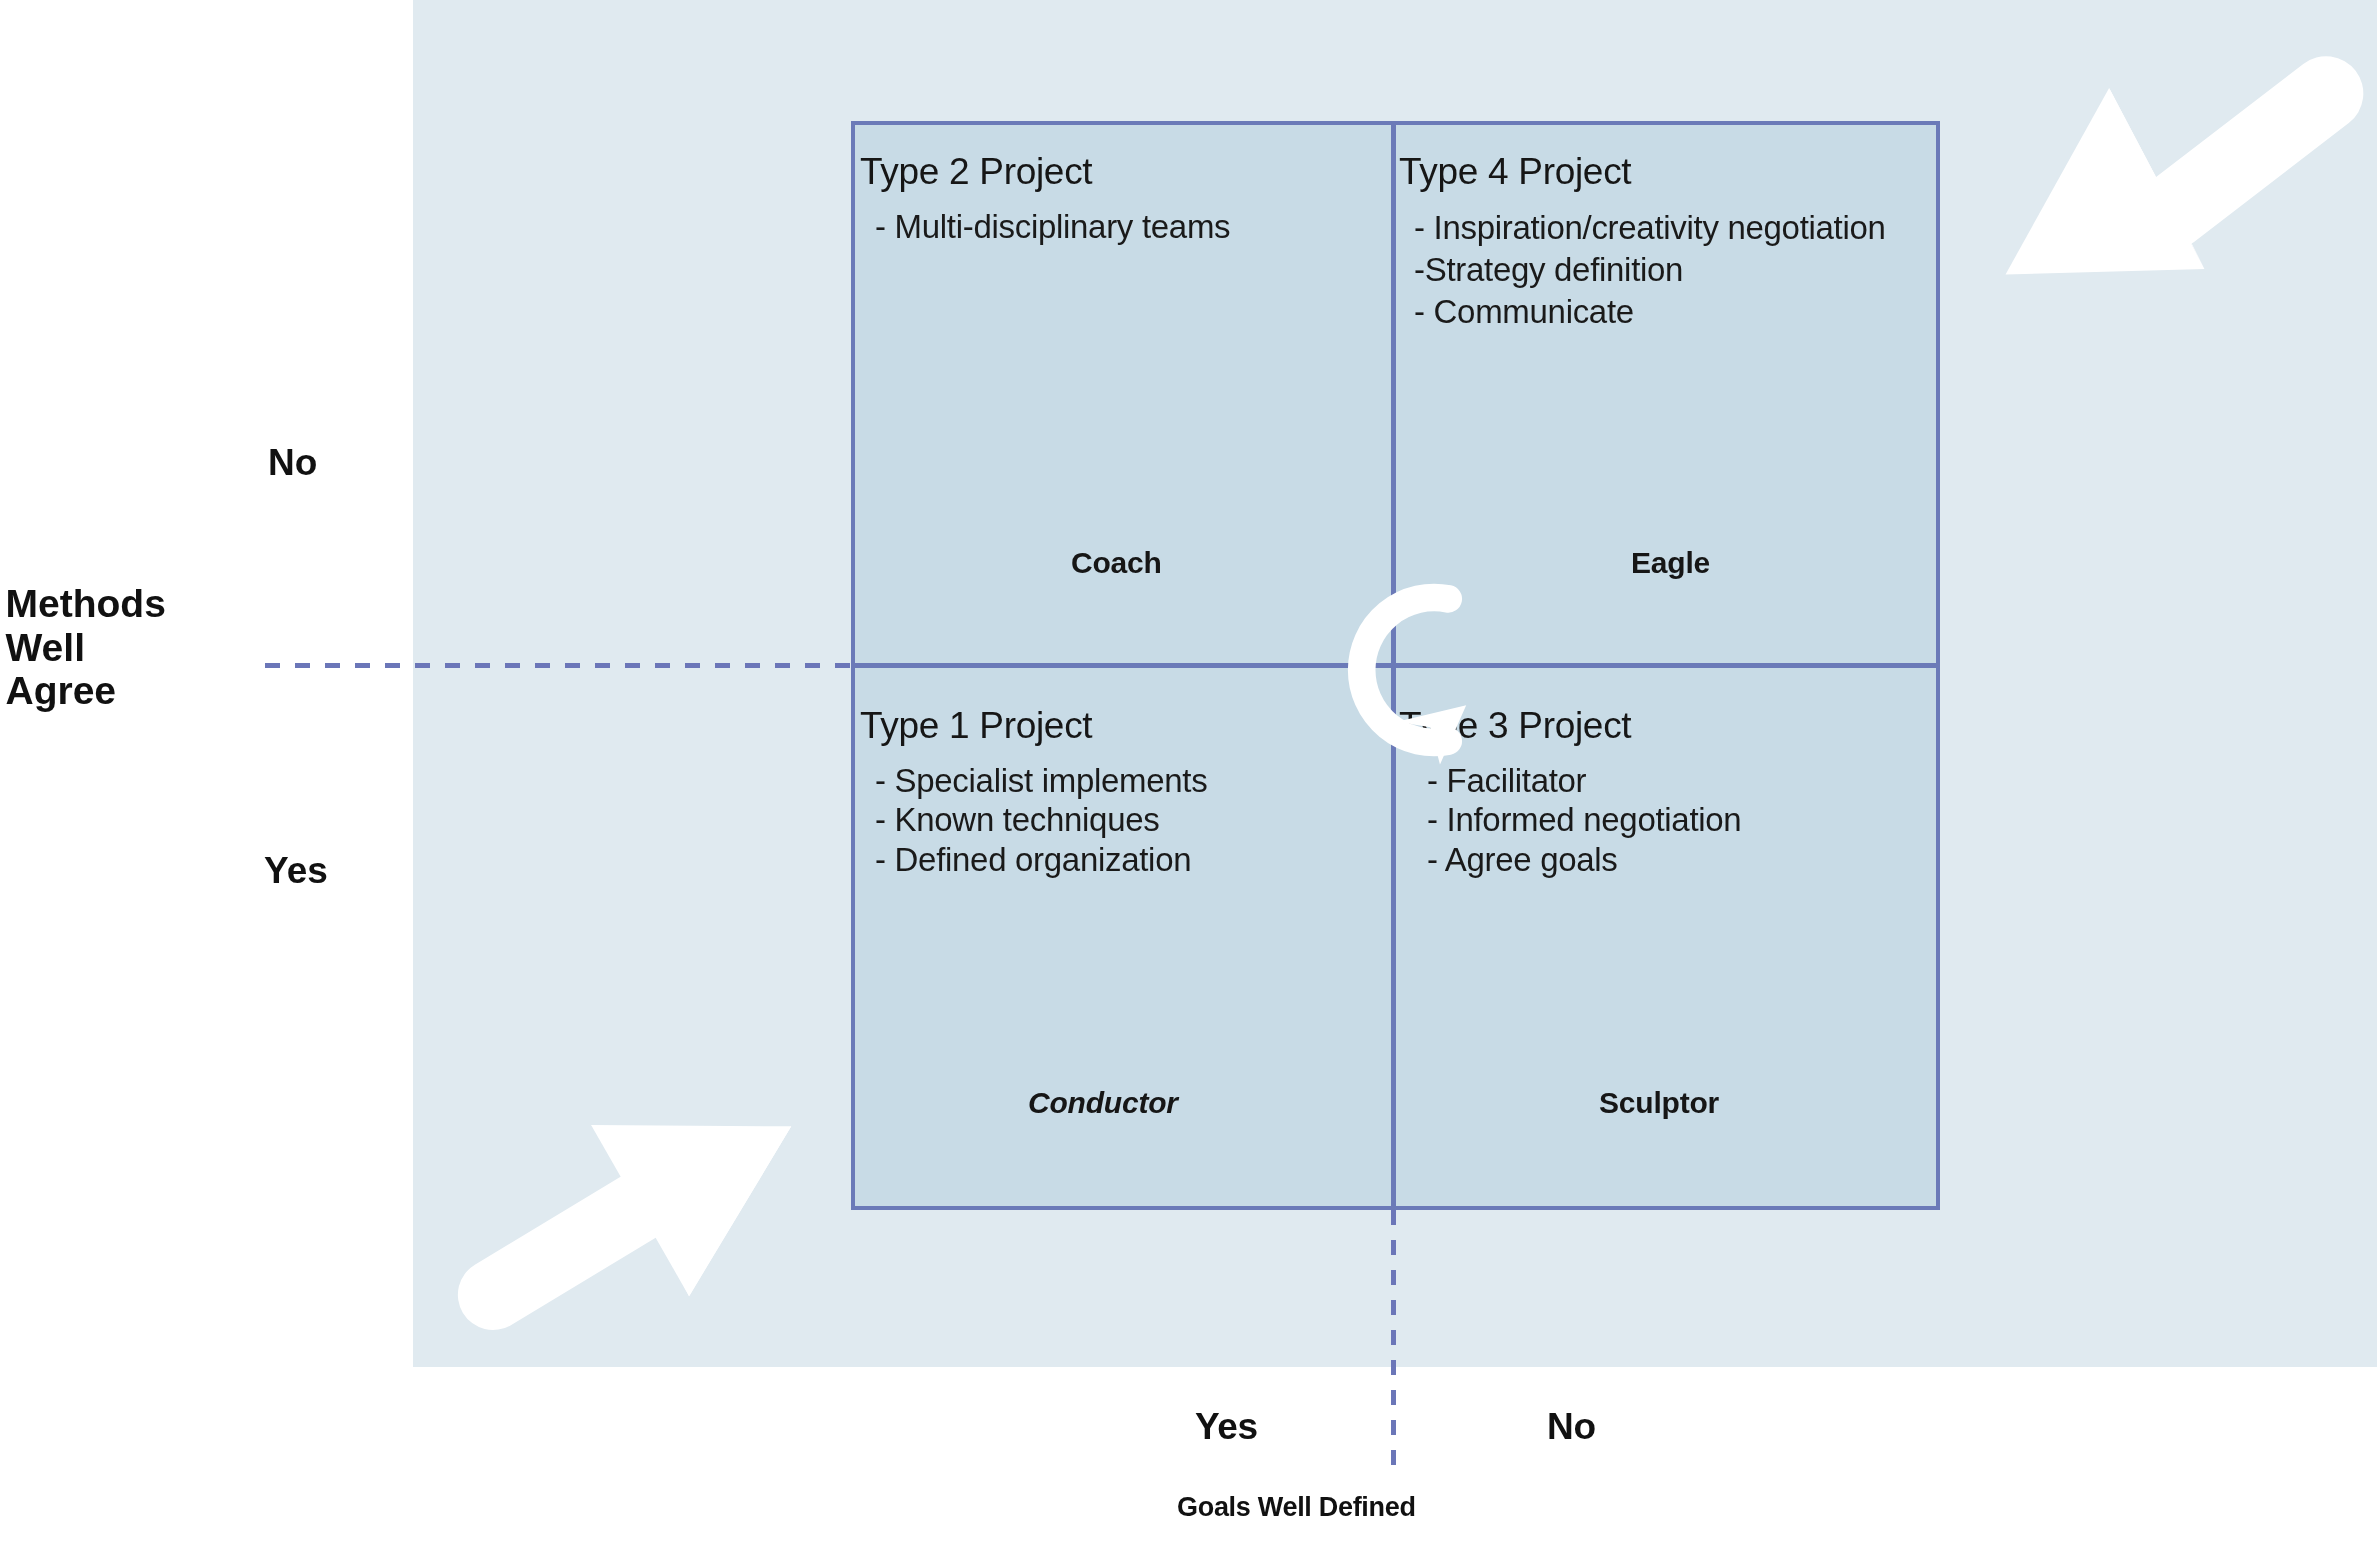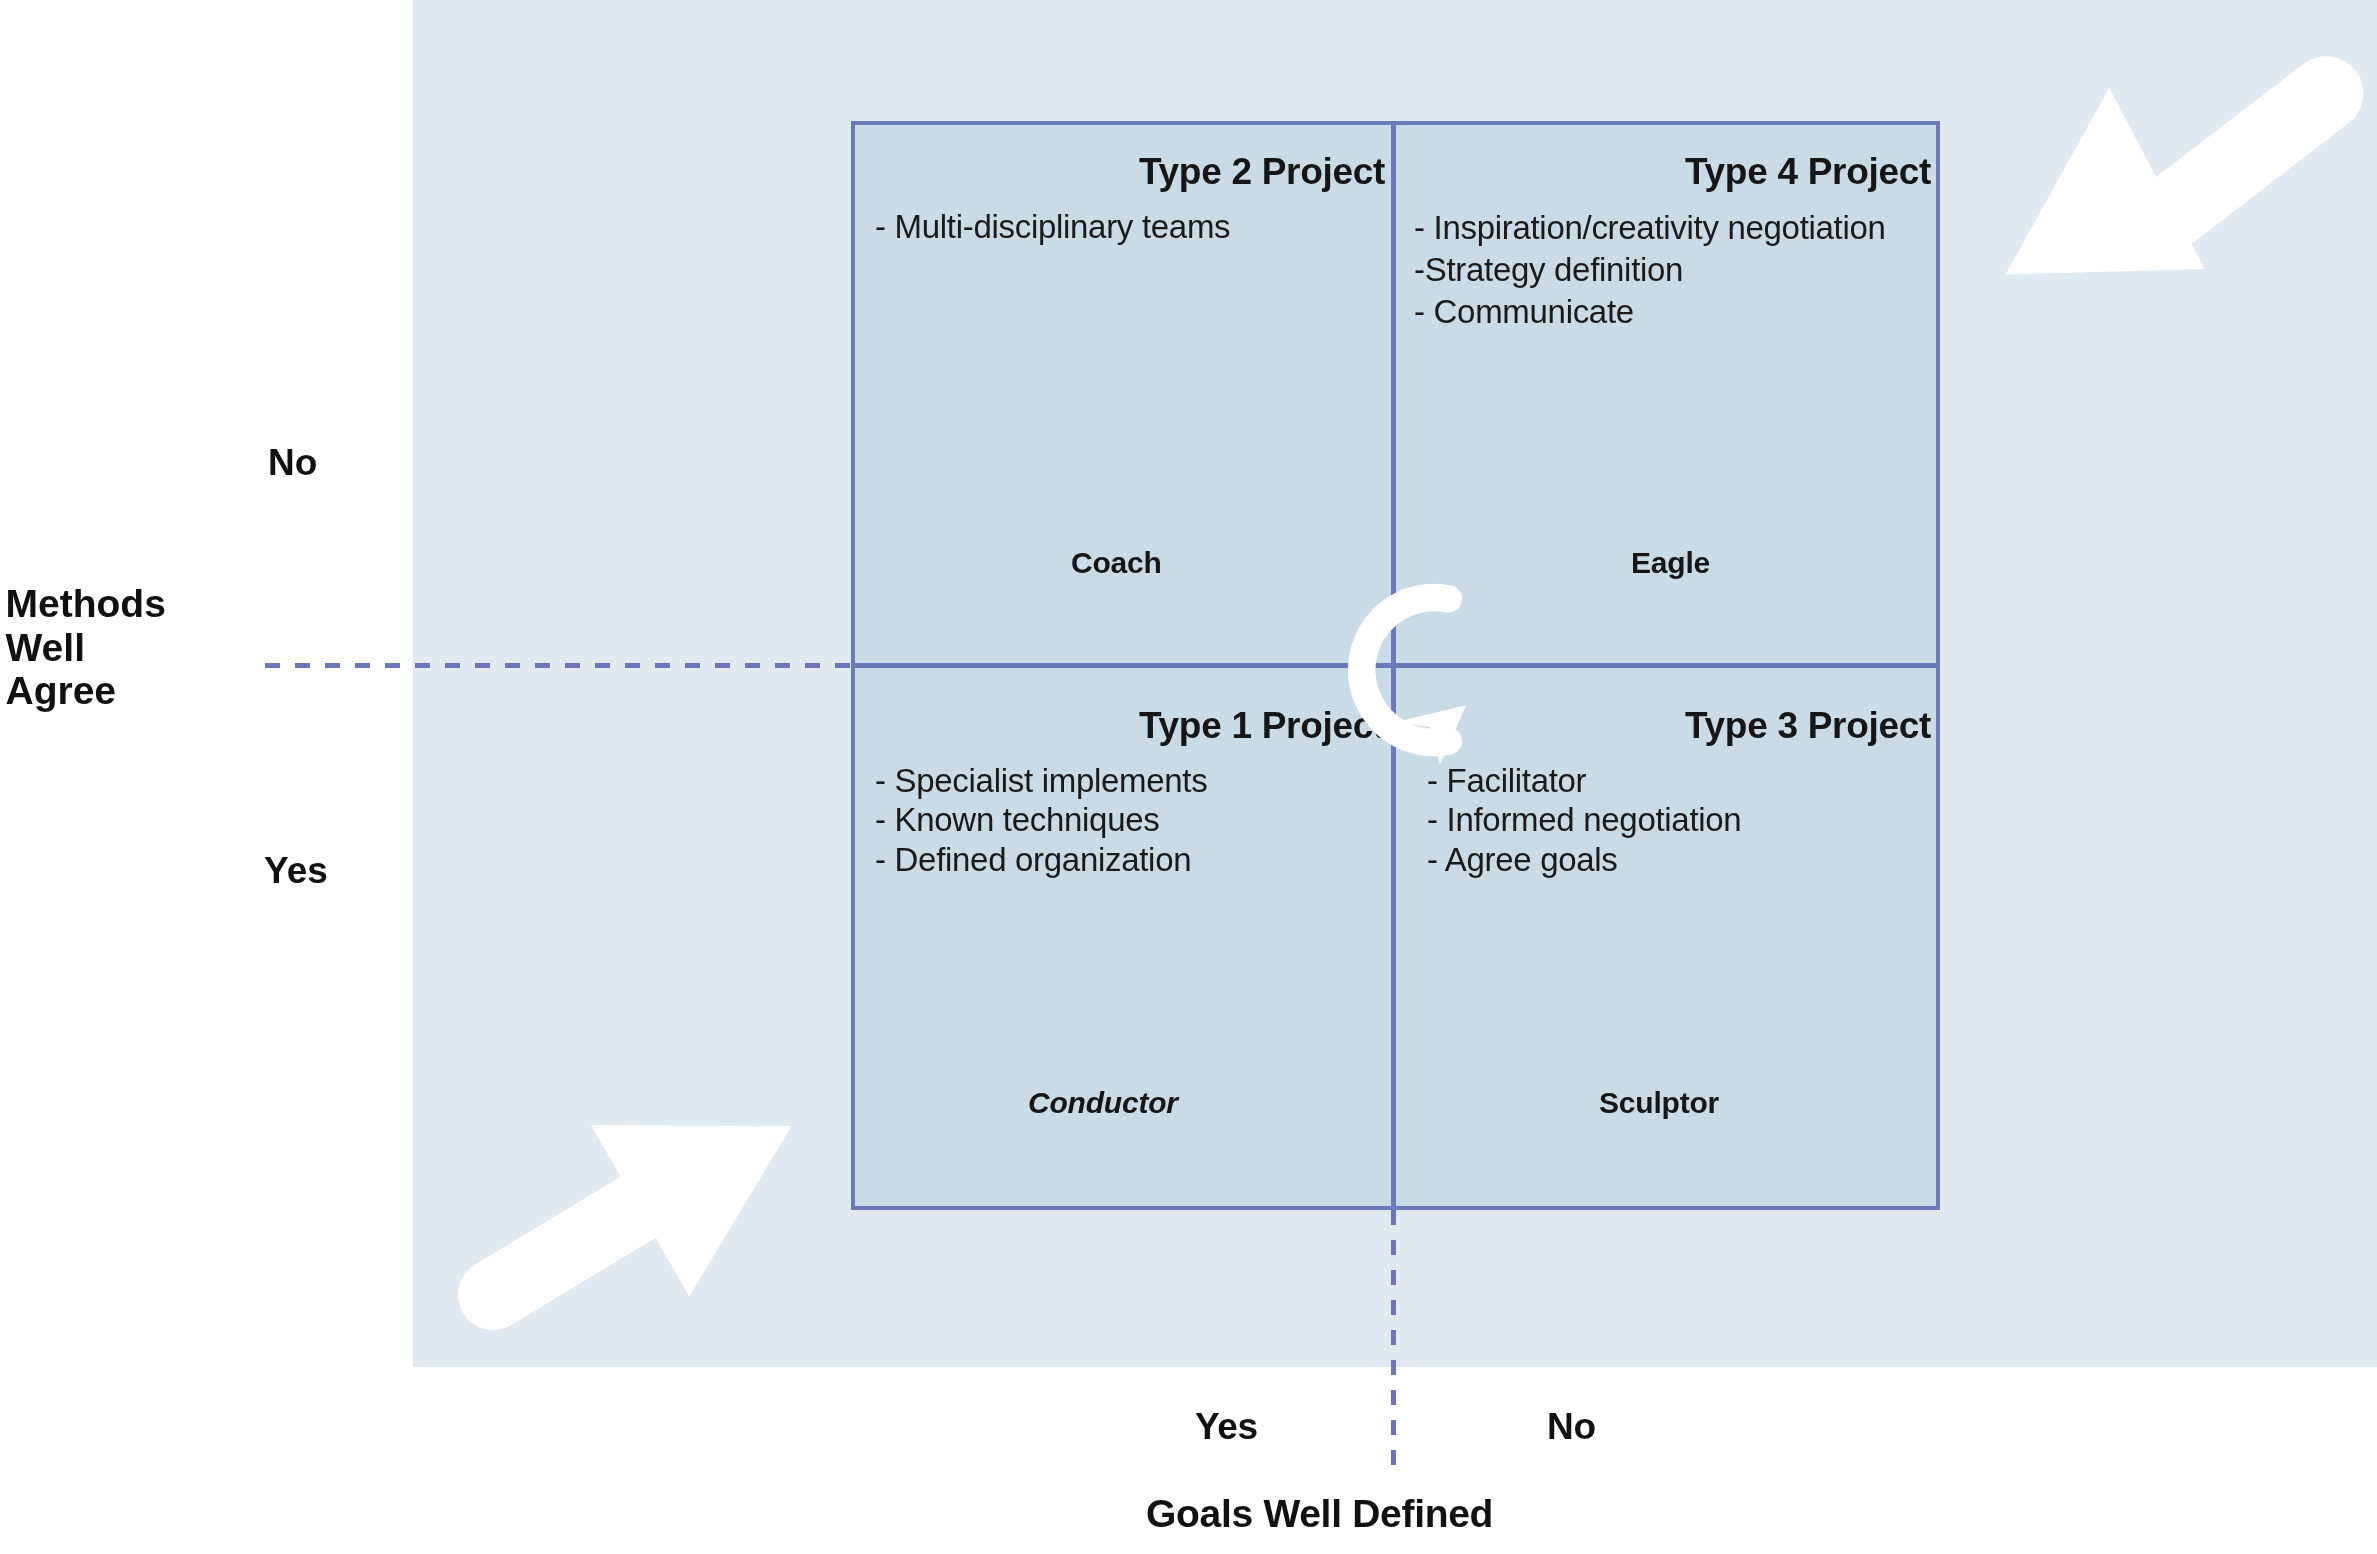--- a/index.html
+++ b/index.html
@@ -53,24 +53,24 @@
     background: #6b7ab8;
   }
 
   
   .quad {
     position: absolute;
     box-sizing: border-box;
   }
   .quad-title {
     font-family: "Liberation Sans", sans-serif;
-    font-weight: bold;
+    font-weight: normal;
     font-size: 37px;
     color: #161616;
-    text-align: right;
+    text-align: left;
     letter-spacing: -0.3px;
     white-space: nowrap;
   }
   .quad-list {
     margin: 0;
     padding: 0;
     list-style: none;
   }
   .quad-list li {
     font-family: "Liberation Sans", sans-serif;
@@ -164,25 +164,25 @@
     font-weight: bold;
     font-size: 37px;
     color: #111111;
     white-space: nowrap;
     letter-spacing: -0.3px;
   }
   #tick-yes-bottom { left: 1195px; top: 1406px; }
   #tick-no-bottom  { left: 1547px; top: 1406px; }
   #label-x-axis {
     position: absolute;
-    left: 1146px;
+    left: 1177px;
     top: 1492px;
     font-family: "Liberation Sans", sans-serif;
     font-weight: bold;
-    font-size: 39px;
+    font-size: 27px;
     color: #111111;
     white-space: nowrap;
     letter-spacing: -0.3px;
   }
 
   
   #arrow-top-right {
     position: absolute;
     left: 1986px;
     top: 12.4px;

